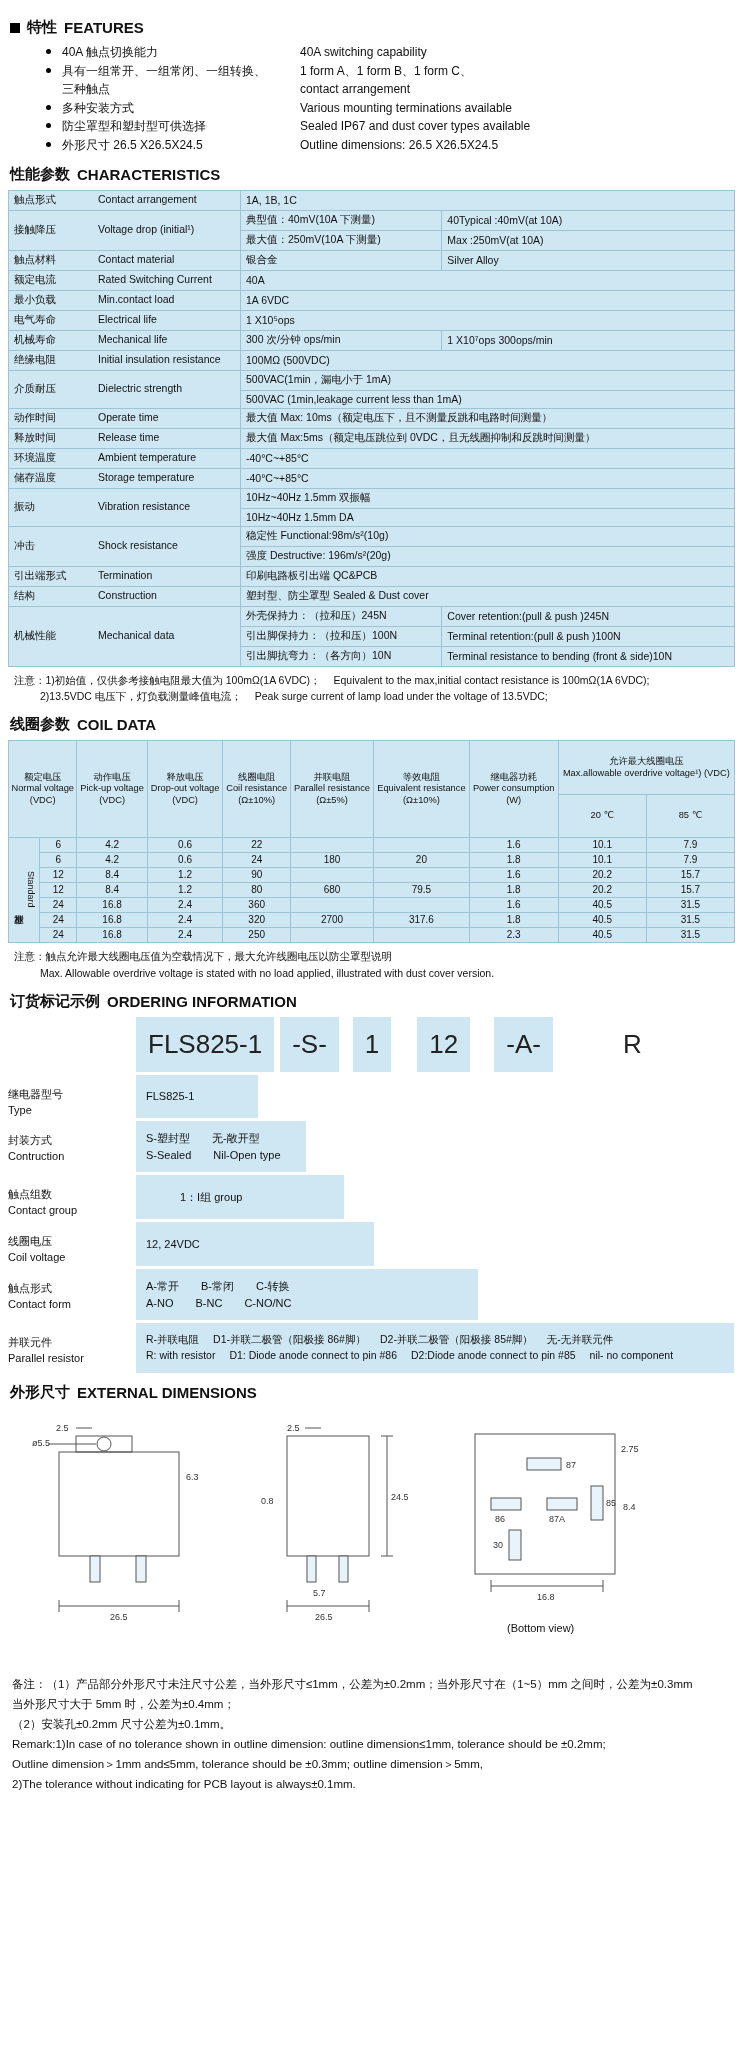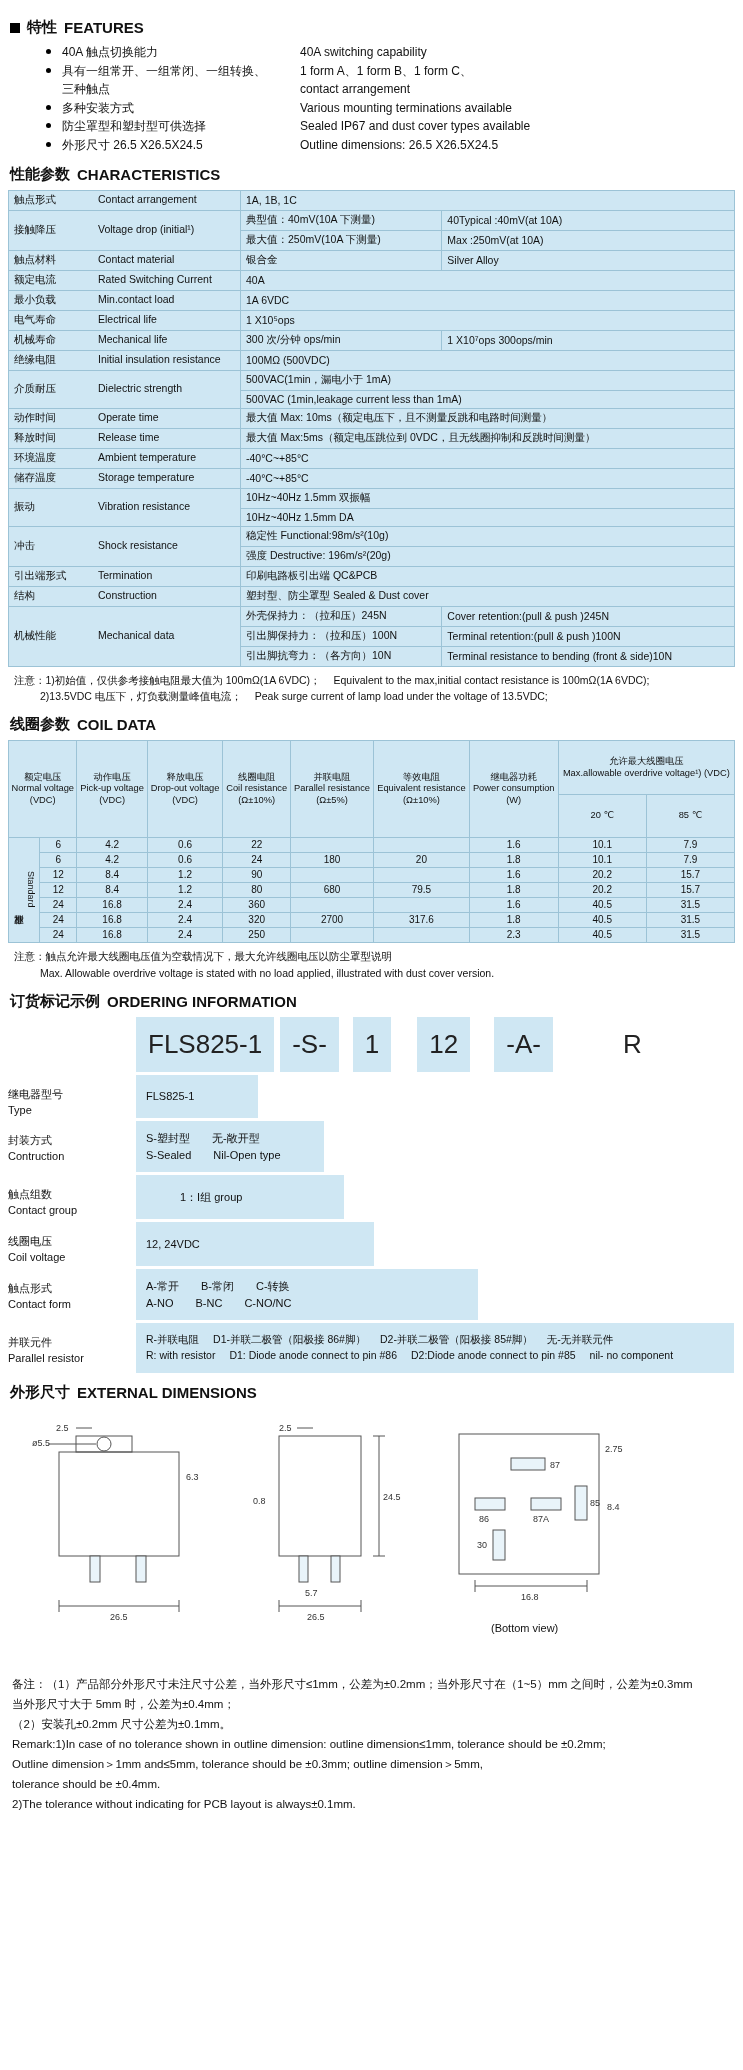--- a/index.html
+++ b/index.html
@@ -41,26 +41,26 @@
   .code-part{background:#cfe7f3;font-size:26px;padding:12px 12px;color:#222;}
   .code-part.p1{margin-left:6px;}
   .code-part.p2{margin-left:14px;}
   .code-part.p3{margin-left:26px;}
   .code-part.p4{margin-left:24px;}
   .code-part.p5{margin-left:58px;background:transparent;}
   .ord-row{display:flex;margin-top:3px;}
   .ord-label{width:128px;font-size:11px;line-height:1.45;padding-top:12px;box-sizing:border-box;}
   .ord-content{background:#cfe7f3;padding:9px 10px;font-size:11px;line-height:1.5;
     display:flex;flex-direction:column;justify-content:center;box-sizing:border-box;}
-  .w1{width:122px;}.w2{width:188px;}.w3{width:208px;padding-left:44px;}.w4{width:238px;}.w5{width:342px;}.w6{width:598px;}
+  .w1{width:122px;}.w2{width:170px;}.w3{width:208px;padding-left:44px;}.w4{width:238px;}.w5{width:342px;}.w6{width:598px;}
   .opt-line{display:flex;gap:22px;white-space:nowrap;}
   .opt-line.small{font-size:10.5px;gap:14px;}
 
   
-  .dims{display:flex;gap:10px;margin:8px 0 0 6px;align-items:flex-start;}
+  .dims{display:flex;gap:18px;margin:8px 0 0 6px;align-items:flex-start;}
   .dims svg{display:block;}
   .dimtext{font-size:9px;fill:#333;}
   .cap{font-size:11px;fill:#111;}
   .ln{stroke:#555;stroke-width:1;fill:none;}
   .pad{stroke:#555;stroke-width:1;fill:#e9f4fa;}
 
   
   .remarks{font-size:11.5px;line-height:1.75;margin:14px 0 0 4px;}
 
   
@@ -540,21 +540,20 @@
       <text class="cap" x="72" y="222">(Bottom view)</text>
     </svg>
   </div>
 
   <div class="remarks">
     <div>备注：（1）产品部分外形尺寸未注尺寸公差，当外形尺寸≤1mm，公差为±0.2mm；当外形尺寸在（1~5）mm 之间时，公差为±0.3mm</div>
     <div>当外形尺寸大于 5mm 时，公差为±0.4mm；</div>
     <div>（2）安装孔±0.2mm 尺寸公差为±0.1mm。</div>
     <div>Remark:1)In case of no tolerance shown in outline dimension: outline dimension≤1mm, tolerance should be ±0.2mm;</div>
     <div>Outline dimension＞1mm and≤5mm, tolerance should be ±0.3mm; outline dimension＞5mm,</div>
-    <div>tolerance should be ±0.4mm.</div>
     <div>2)The tolerance without indicating for PCB layout is always±0.1mm.</div>
   </div>
 
   <div class="wiring">
     <svg width="180" height="130" viewBox="0 0 180 130">
       <text class="dimtext" x="12" y="16">86(+)</text>
       <line class="ln" x1="38" y1="20" x2="38" y2="44"></line>
       <rect class="ln" x="22" y="44" width="34" height="24"></rect>
       <line class="ln" x1="38" y1="68" x2="38" y2="98"></line>
       <text class="dimtext" x="12" y="114">85(-)</text>

